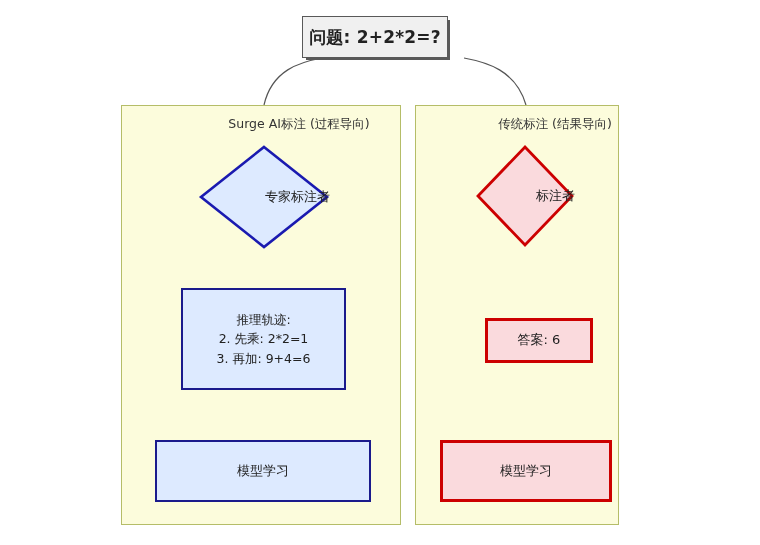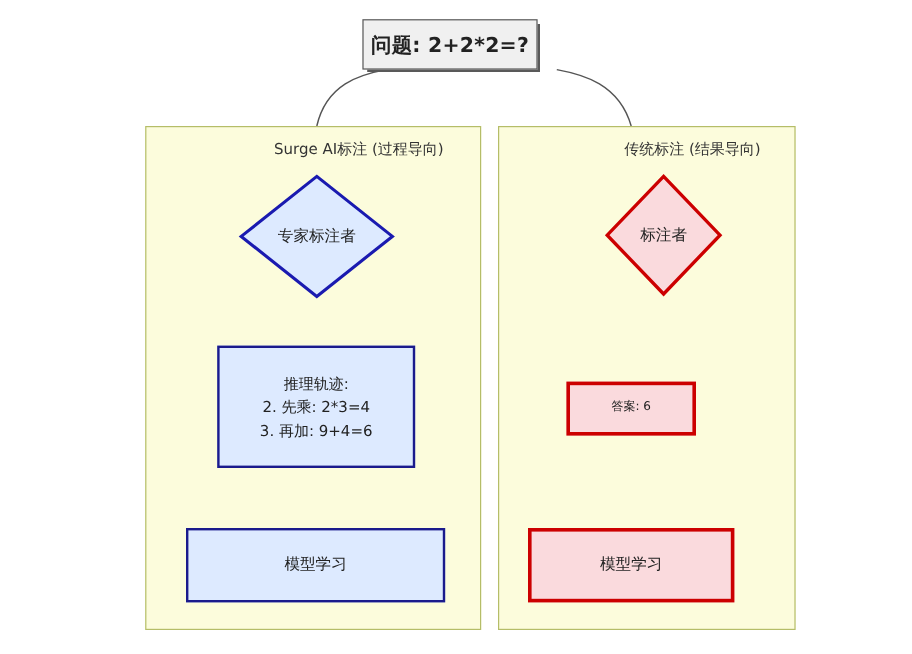--- a/index.html
+++ b/index.html
@@ -49,54 +49,54 @@
   }
 
   
   .panel {
     position: absolute;
     background: #fcfcdc;
     border: 1px solid #b5bd68;
     box-sizing: border-box;
   }
   .panel.left  { left: 121px; top: 105px; width: 280px; height: 420px; }
-  .panel.right { left: 415px; top: 105px; width: 248px; height: 420px; }
+  .panel.right { left: 415px; top: 105px; width: 204px; height: 420px; }
   .panel-title {
     position: absolute;
     top: 10px;
     left: 0;
     width: 100%;
     text-align: center;
     font-size: 12.5px;
     color: #333333;
     margin-left: 38px;
   }
 
   
   .diamond {
     position: absolute;
     display: flex;
     align-items: center;
-    justify-content: center;
+    justify-content: flex-end;
   }
   .diamond .shape {
     position: absolute;
     left: 0; top: 0;
     width: 100%;
     height: 100%;
   }
   .diamond .dlabel {
     position: relative;
     z-index: 2;
     font-size: 13px;
     color: #222222;
     white-space: nowrap;
   }
   .diamond.expert    { left: 198px; top: 144px; width: 132px; height: 106px; }
-  .diamond.annotator { left: 503px; top: 144px; width: 100px; height: 104px; font-family: Liberation Serif, serif; }
+  .diamond.annotator { left: 475px; top: 144px; width: 100px; height: 104px; font-family: Liberation Serif, serif; }
 
   
   .node {
     position: absolute;
     box-sizing: border-box;
     display: flex;
     flex-direction: column;
     align-items: center;
     justify-content: center;
     text-align: center;
@@ -116,22 +116,22 @@
     left: 181px; top: 288px; width: 165px; height: 102px;
     font-size: 12.5px;
   }
   .node.reasoning .line { line-height: 1.55; }
 
   .node.model-left {
     left: 155px; top: 440px; width: 216px; height: 62px;
     font-size: 13px;
   }
   .node.answer {
-    left: 472px; top: 318px; width: 108px; height: 45px;
-    font-size: 10px;
+    left: 485px; top: 318px; width: 108px; height: 45px;
+    font-size: 13px;
   }
   .node.model-right {
     left: 440px; top: 440px; width: 172px; height: 62px;
     font-size: 13px;
   }
 </style>
 </head>
 <body>
 
 <div id="canvas">
@@ -165,21 +165,21 @@
 
   <div class="diamond expert">
     <svg class="shape" viewBox="0 0 132 106" preserveAspectRatio="none">
       <polygon points="66,3 129,53 66,103 3,53" fill="#ddeaff" stroke="#1a1ab0" stroke-width="2.6"></polygon>
     </svg>
     <span class="dlabel">专家标注者</span>
   </div>
 
   <div class="node blue reasoning">
     <span class="line">推理轨迹:</span>
-    <span class="line">2. 先乘: 2*3=4</span>
+    <span class="line">2. 先乘: 2*2=1</span>
     <span class="line">3. 再加: 9+4=6</span>
   </div>
 
   <div class="node blue model-left">
     <span class="line">模型学习</span>
   </div>
 
   <div class="panel right">
     <div class="panel-title">传统标注 (结果导向)</div>
   </div>

